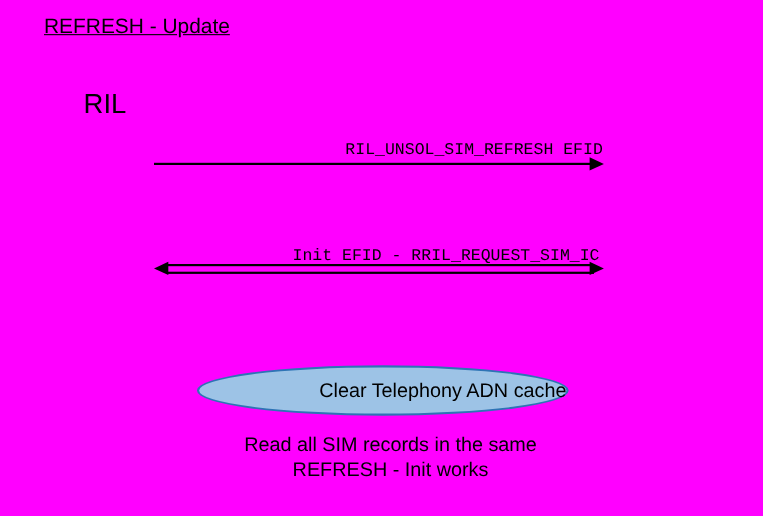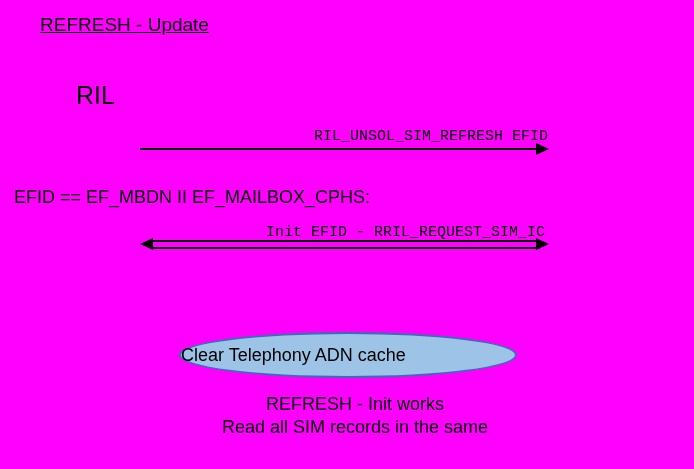--- a/index.html
+++ b/index.html
@@ -64,21 +64,21 @@
 
     .ellipse {
       position: absolute;
       left: 179px; top: 332px;
       width: 338px; height: 46px;
       background: var(--ellipse-fill, #9DC3E6);
       border: 2px solid var(--ellipse-border, #2E74B5);
       border-radius: 50%;
       display: flex;
       align-items: center;
-      justify-content: flex-start;
+      justify-content: flex-end;
       font-size: 18px;
     }
 
     .note {
       position: absolute;
       left: 16px; right: 0; top: 393px;
       text-align: center;
       font-size: 18px;
       line-height: 23px;
     }
@@ -90,31 +90,30 @@
 
   <div class="title">REFRESH - Update</div>
 
   <div class="actor actor-left">RIL</div>
 
 
   <div class="msg-label msg1-label">RIL_UNSOL_SIM_REFRESH EFID</div>
   <div class="line arrow1-line"></div>
   <div class="arrowhead head-right1"></div>
 
-  <div class="condition condition1">EFID == EF_MBDN II EF_MAILBOX_CPHS:</div>
 
   <div class="msg-label msg2-label">Init EFID - RRIL_REQUEST_SIM_IC</div>
   <div class="line arrow2-line-top"></div>
   <div class="line arrow2-line-bottom"></div>
   <div class="arrowhead head-right2"></div>
   <div class="arrowhead head-left2"></div>
 
 
   <div class="ellipse">
     <span>Clear Telephony ADN cache</span>
   </div>
 
   <div class="note">
+    <div>Read all SIM records in the same</div>
     <div>REFRESH - Init works</div>
-    <div>Read all SIM records in the same</div>
   </div>
 
 </div>
 
 </body></html>

